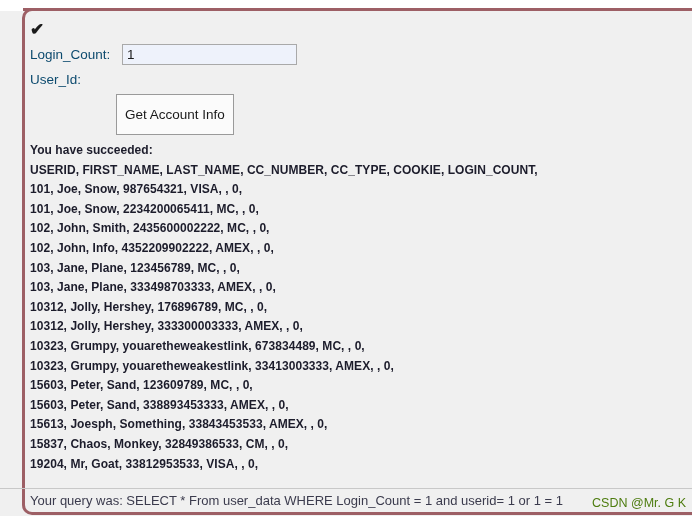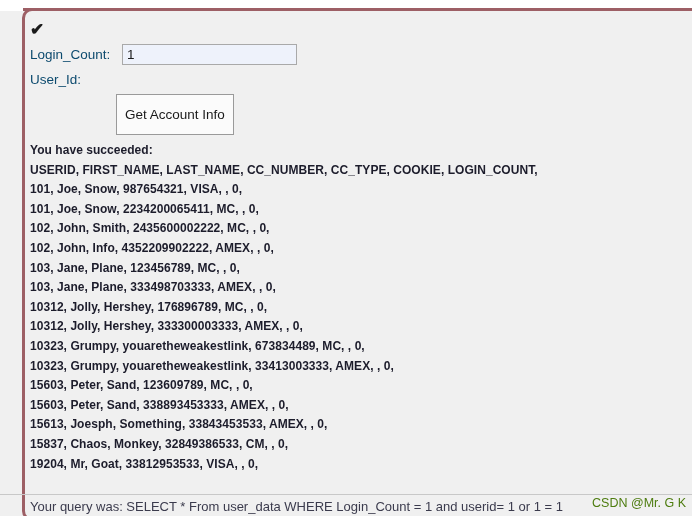--- a/index.html
+++ b/index.html
@@ -138,21 +138,21 @@
   .result-line {
     white-space: nowrap;
   }
 
   
   #query-footer {
     position: absolute;
     left: 0;
     right: 0;
     bottom: 0;
-    height: 22px;
+    height: 28px;
     box-sizing: border-box;
     background: #f0f0f0;
     border-top: 1px solid #c8c8c8;
   }
   #query-footer-inner {
     position: absolute;
     left: 22px;
     top: 0;
     right: 0;
     height: 26px;

